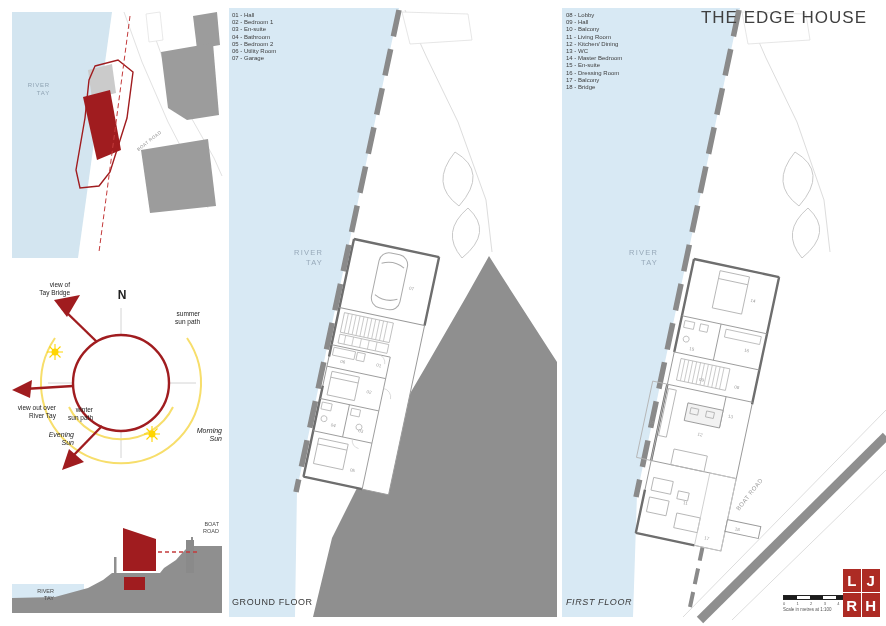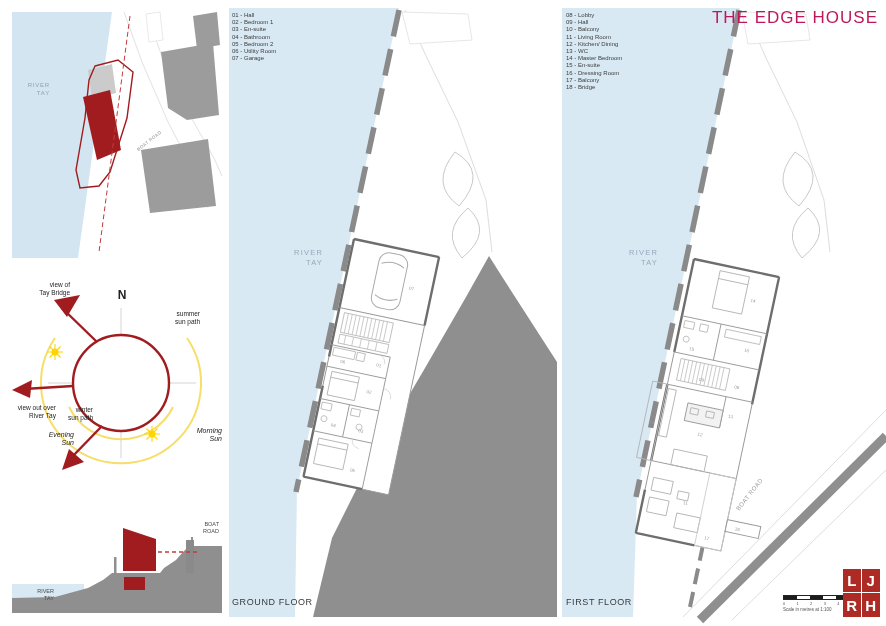--- a/index.html
+++ b/index.html
@@ -9,21 +9,21 @@
   .lbl{position:absolute;color:#222;}
   .river{font-size:7.5px;letter-spacing:1.2px;color:#97A9B9;text-align:center;line-height:9.5px;}
   .river-small{font-size:6px;letter-spacing:.8px;color:#8FA3B3;text-align:center;line-height:7.5px;}
   .sun-lbl{font-size:6.5px;line-height:7.5px;text-align:center;color:#1d1d1d;}
   .sun-lbl.it{font-style:italic;font-size:7px;}
   .sec-lbl{font-size:5.5px;line-height:6.5px;text-align:center;color:#4a4a4a;}
   .floor-lbl{font-size:9px;letter-spacing:.6px;color:#3a3a3a;}
   .legend{font-size:6px;line-height:7.2px;color:#3d3d3d;}
   .legend span{display:block;}
   .multiline span{display:block;text-align:right;}
-  .title{font-size:17px;letter-spacing:1px;color:#be185d;text-align:right;}
+  .title{font-size:17px;letter-spacing:1px;color:#404040;text-align:center;}
   .rot-road{font-size:6px;letter-spacing:.5px;color:#9a9a9a;transform-origin:0 0;}
   .site-road{font-size:4.5px;letter-spacing:.4px;color:#8a8a8a;transform-origin:0 0;}
   
   .scalebar{position:absolute;left:783px;top:595px;width:70px;}
   .sb-row{display:flex;height:3px;border:0.5px solid #222;}
   .sb-row div{width:13px;height:100%;}
   .sb-b{background:#1c1c1c;} .sb-w{background:#fff;}
   .sb-nums{display:flex;justify-content:space-between;font-size:4px;color:#555;margin-top:1px;}
   .sb-cap{font-size:4.5px;color:#555;margin-top:1px;}
   
@@ -276,21 +276,21 @@
       <span>15 - En-suite</span>
       <span>16 - Dressing Room</span>
       <span>17 - Balcony</span>
       <span>18 - Bridge</span>
     </div>
   <div class="lbl river multiline" style="left:608px;top:248px;width:50px;">
       <span>RIVER</span>
       <span>TAY</span>
     </div>
   <div class="lbl rot-road" style="left:735px;top:508px;transform:rotate(-52deg);">BOAT ROAD</div>
-  <div class="lbl floor-lbl" style="left:566px;top:597px;">FIRST FLOOR</div>
+  <div class="lbl floor-lbl" style="left:566px;top:597px;font-style:italic;">FIRST FLOOR</div>
 
   <div class="scalebar">
     <div class="sb-row">
       <div class="sb-b"></div>
         <div class="sb-w"></div>
         <div class="sb-b"></div>
         <div class="sb-w"></div>
         <div class="sb-b"></div>
     </div>
     <div class="sb-nums">

